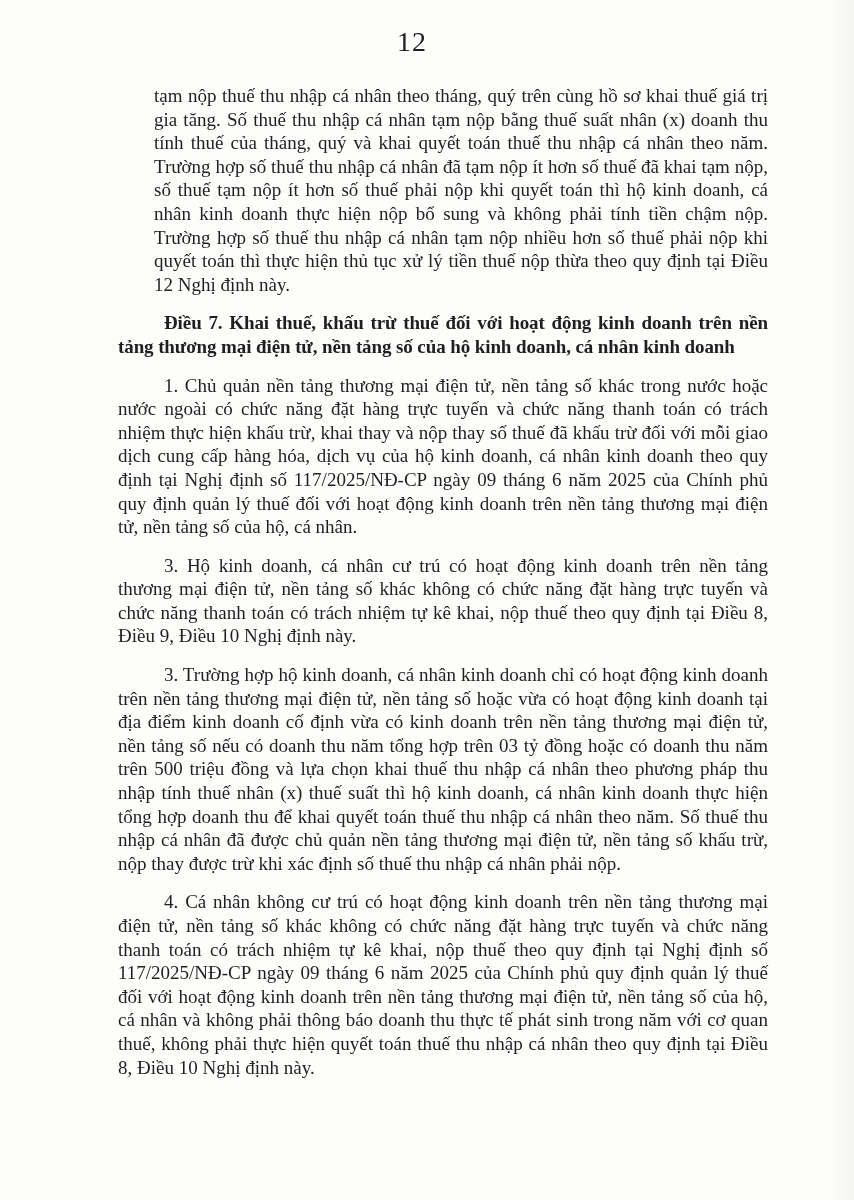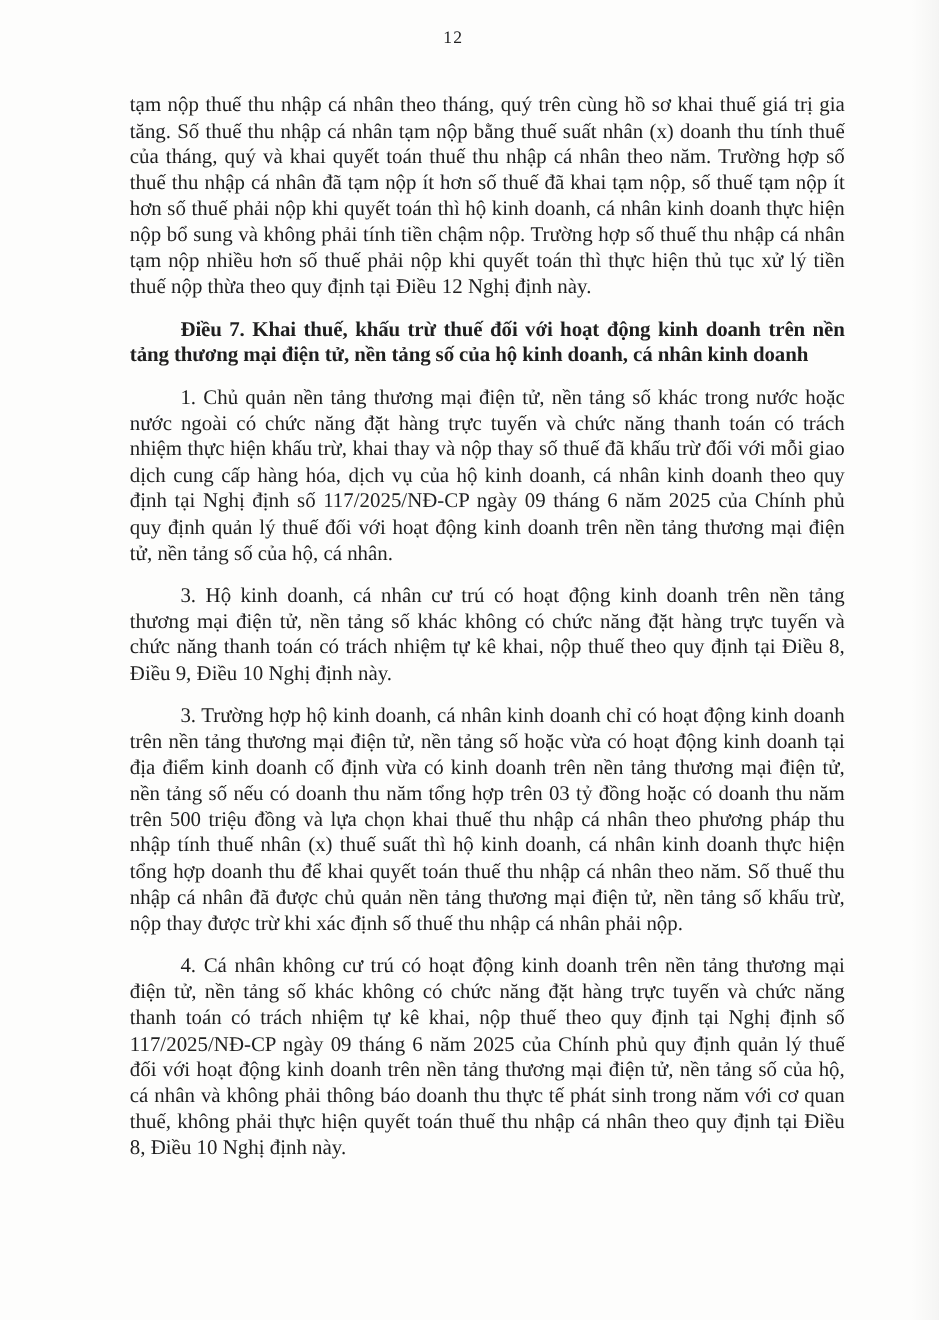--- a/index.html
+++ b/index.html
@@ -26,39 +26,40 @@
     width: 26px;
     background: linear-gradient(to right, rgba(0,0,0,0.00), rgba(0,0,0,0.035));
     pointer-events: none;
   }
   .page-number {
     position: absolute;
     top: 26px;
     left: 0;
     right: 30px;
     text-align: center;
-    font-size: 16px;
+    font-size: 28px;
     letter-spacing: 1px;
   }
   .content {
     position: absolute;
     top: 84px;
     left: 118px;
     width: 650px;
     font-size: 19px;
     line-height: 23.6px;
     text-align: justify;
     text-justify: inter-word;
   }
   .para {
     margin: 0 0 15px 0;
     text-indent: 46px;
   }
   .para.no-indent {
     text-indent: 0;
+    margin-left: 36px;
   }
   .article-heading {
     font-weight: bold;
     margin: 0 0 15px 0;
     text-indent: 46px;
     letter-spacing: -0.1px;
   }
 </style>
 </head>
 <body>

